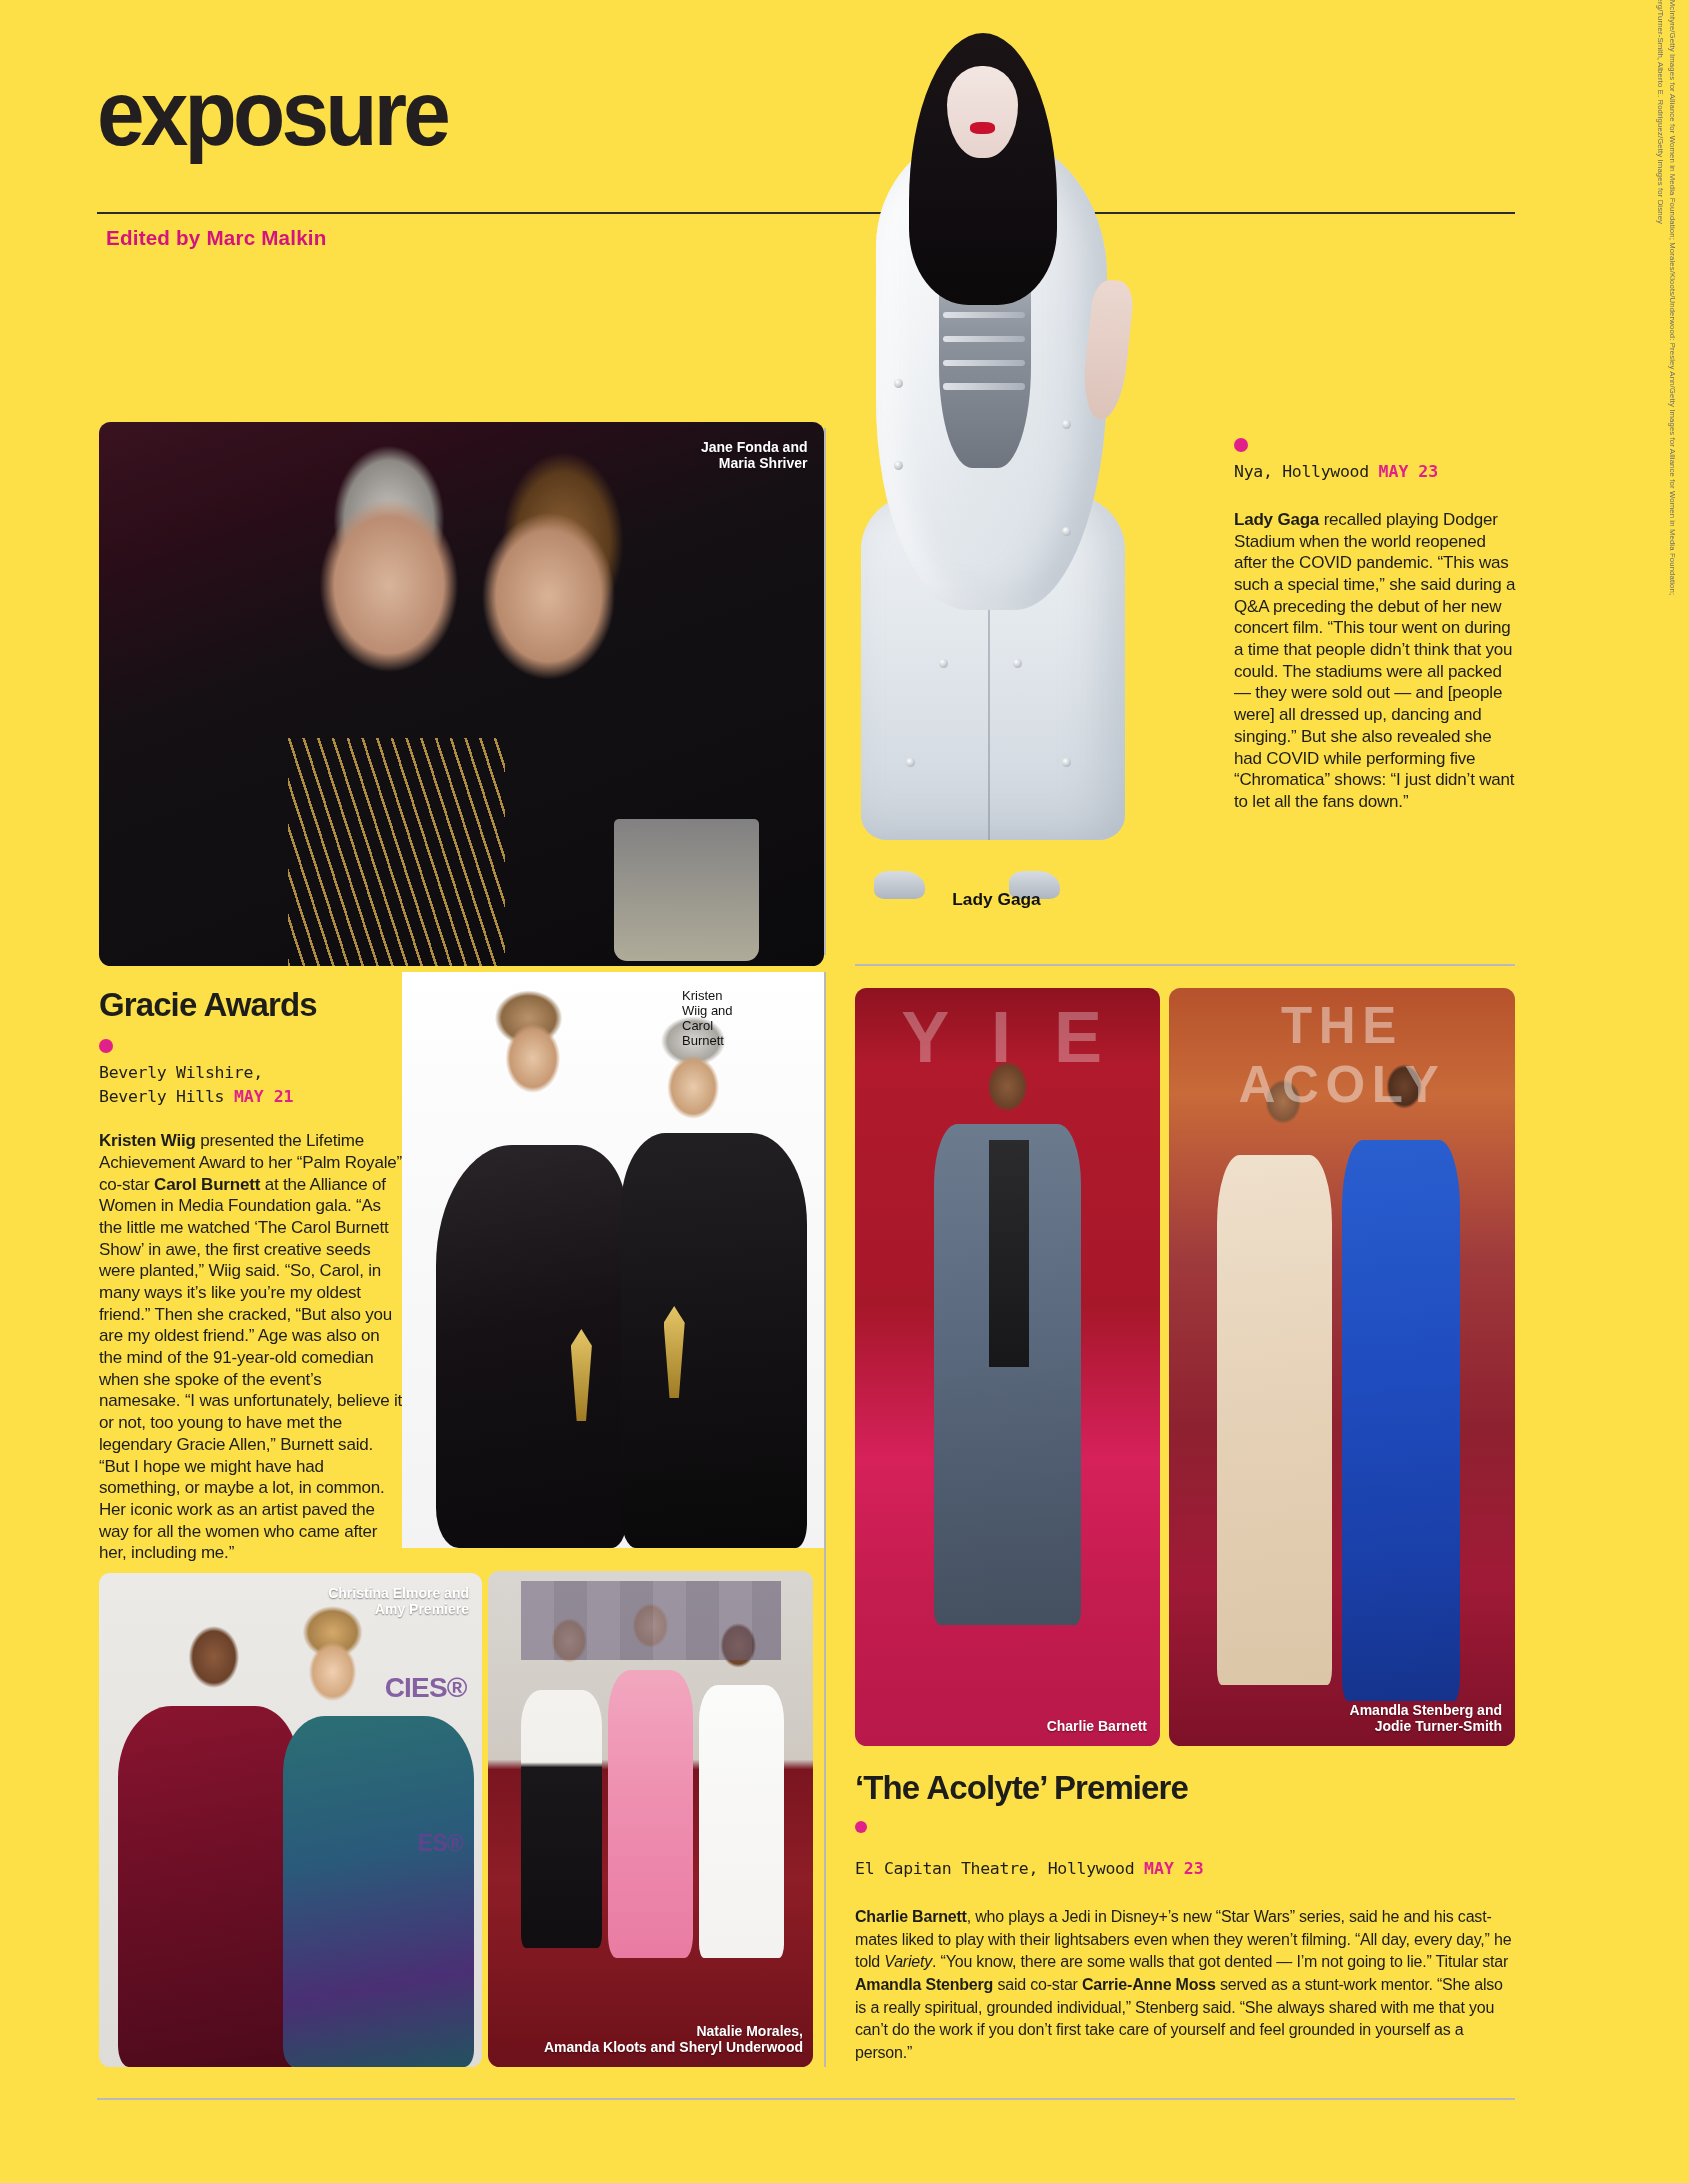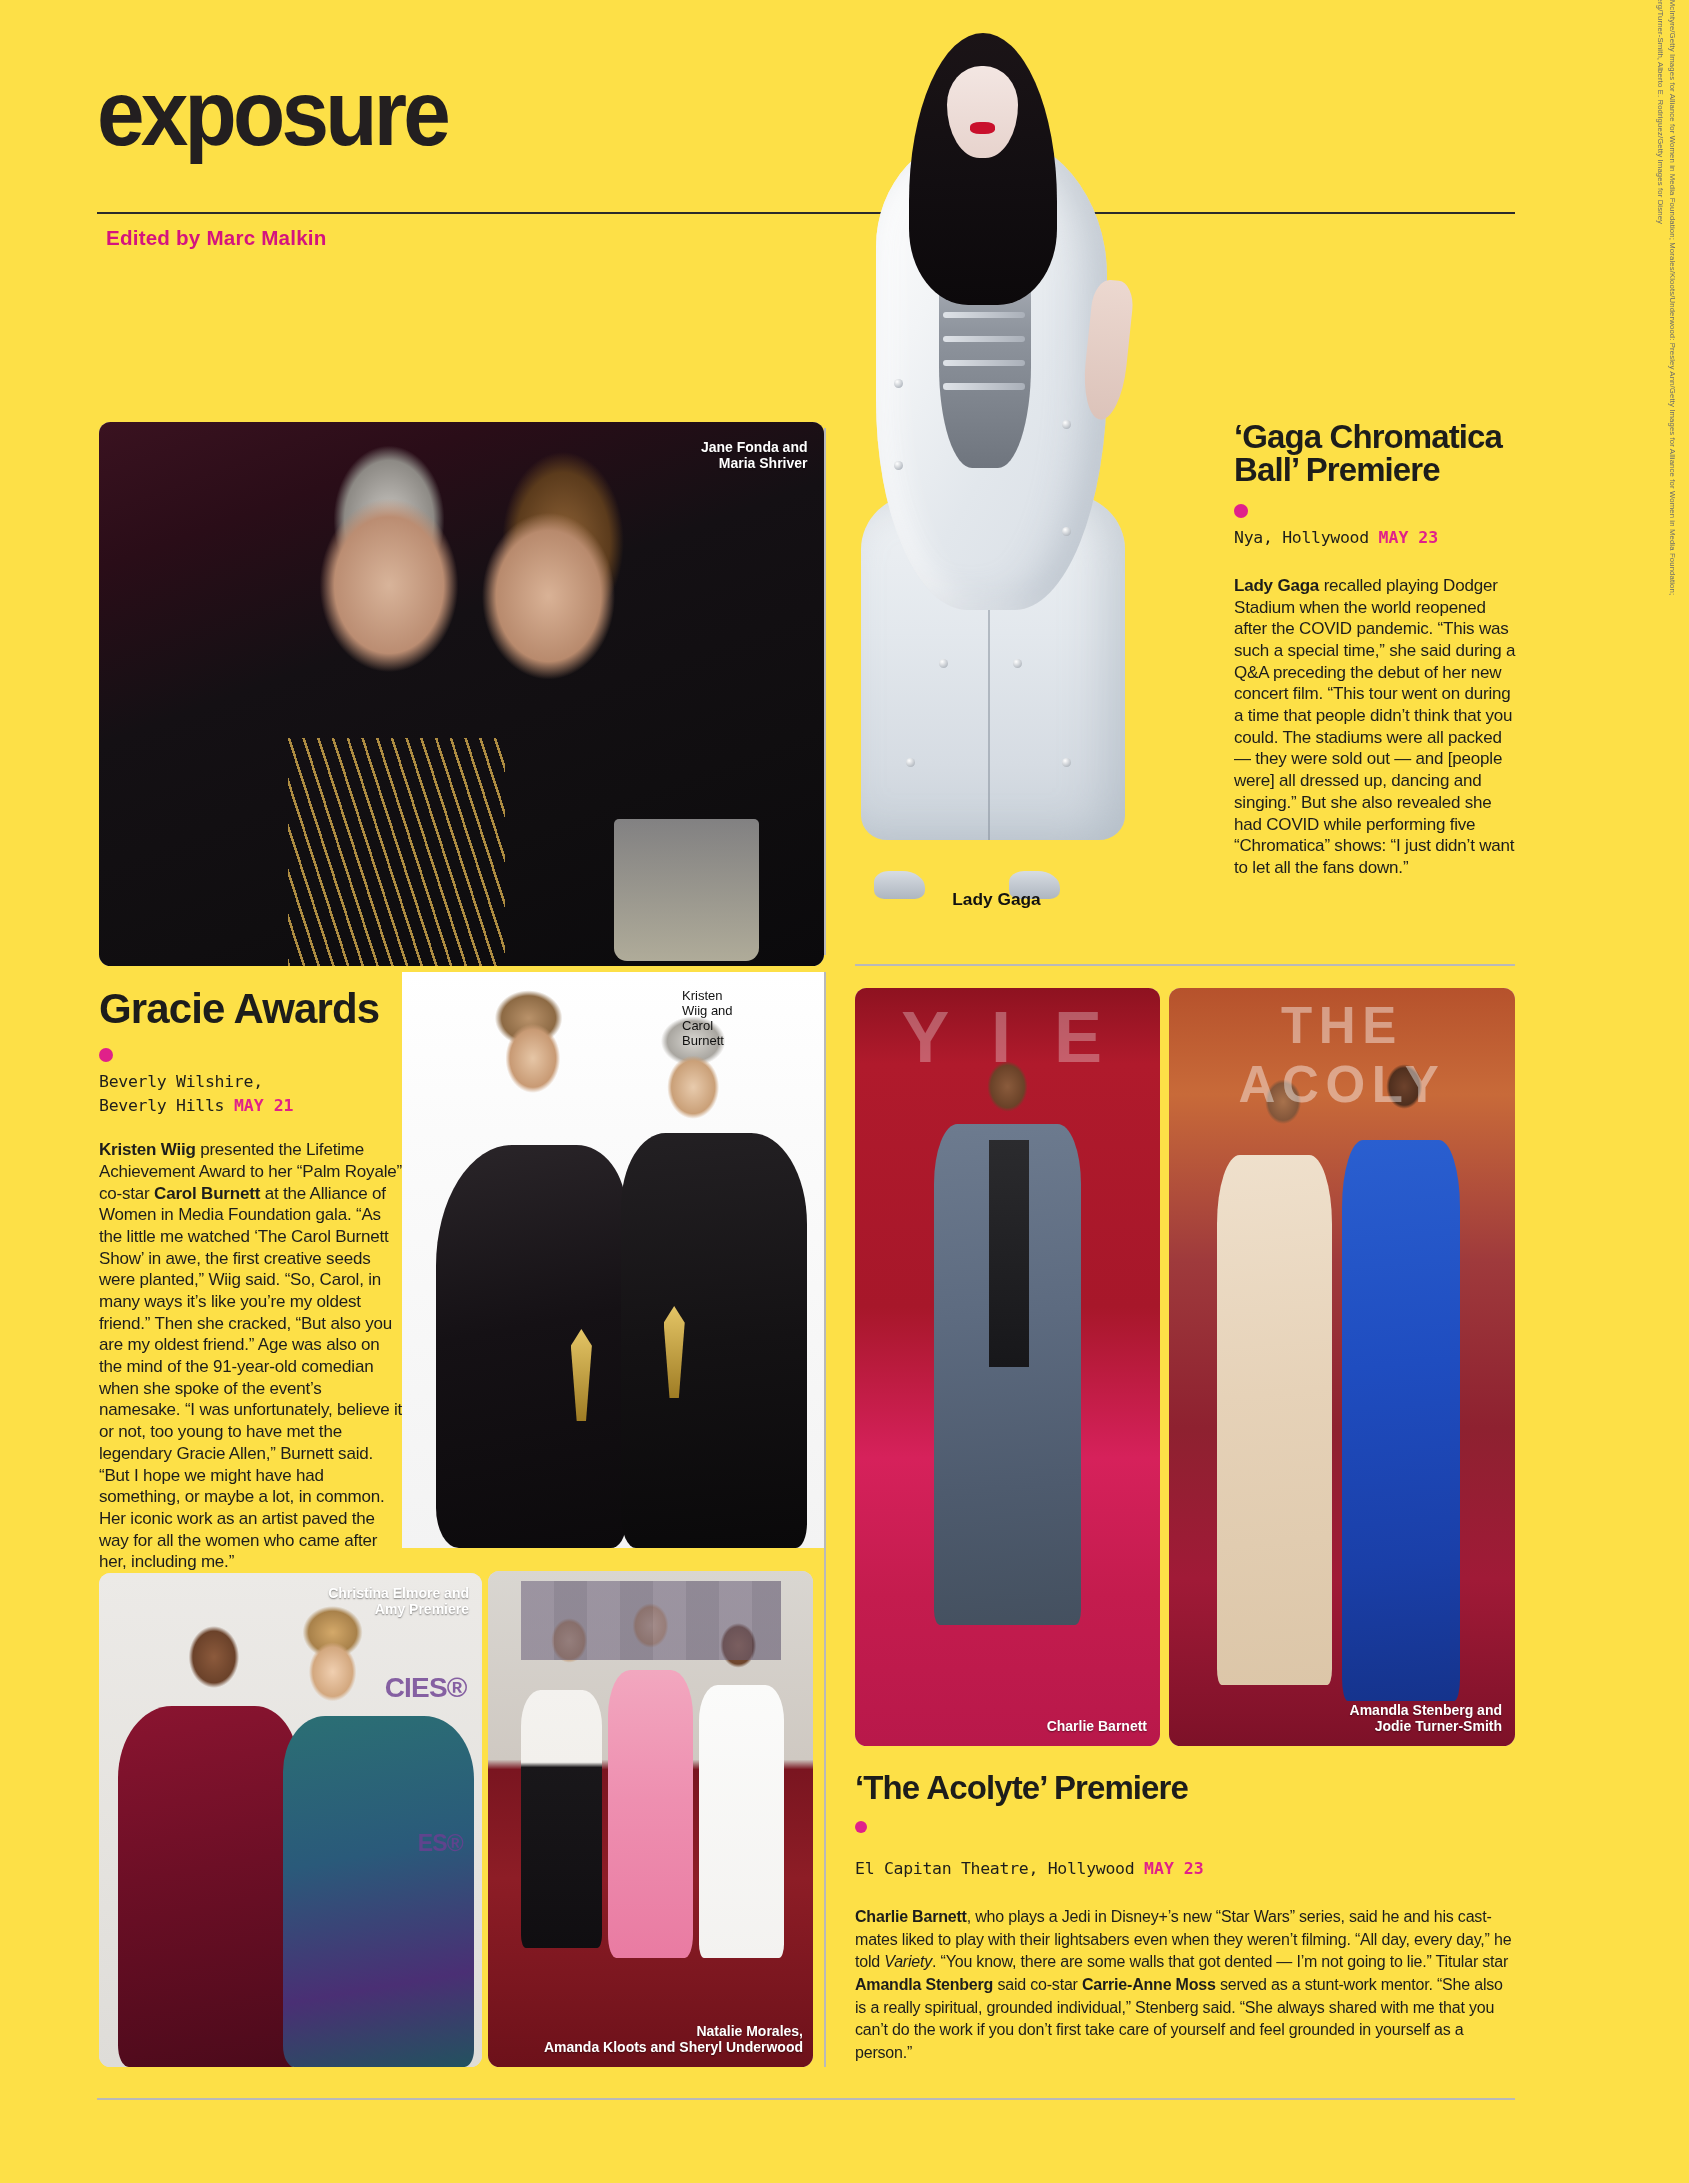--- a/index.html
+++ b/index.html
@@ -329,36 +329,32 @@
       <div class="rivet" style="left:247px;top:494px;"></div>
       <div class="rivet" style="left:124px;top:626px;"></div>
       <div class="rivet" style="left:198px;top:626px;"></div>
       <div class="rivet" style="left:91px;top:725px;"></div>
       <div class="rivet" style="left:247px;top:725px;"></div>
     </div>
   </div>
   <div class="cap-below" style="left:906px;top:889px;width:181px;">Lady Gaga</div>
 
   <div style="position:absolute;left:1234px;top:420px;width:287px;">
-    <div class="headline" style="font-size:33px;">
-      <div>‘Gaga Chromatica</div>
-      <div>Ball’ Premiere</div>
-    </div>
     <div class="dot" style="margin-top:18px;"></div>
     <div class="venue" style="margin-top:8.2px;">
       <span>Nya, Hollywood</span>
       <span class="date">MAY 23</span>
     </div>
     <div class="body-copy" style="margin-top:25px;">
       <b>Lady Gaga</b><span> recalled playing Dodger Stadium when the world reopened after the COVID pandemic. “This was such a special time,” she said during a Q&amp;A preceding the debut of her new concert film. “This tour went on during a time that people didn’t think that you could. The stadiums were all packed — they were sold out — and [people were] all dressed up, dancing and singing.” But she also revealed she had COVID while performing five “Chromatica” shows: “I just didn’t want to let all the fans down.”</span>
     </div>
   </div>
 
   <div style="position:absolute;left:99px;top:988px;width:305px;">
-    <div class="headline" style="font-size:42px;">Gracie Awards</div>
+    <div class="headline" style="font-size:33px;">Gracie Awards</div>
     <div class="dot" style="margin-top:18px;"></div>
     <div class="venue" style="margin-top:8.2px;">
       <div>Beverly Wilshire,</div>
       <div><span>Beverly Hills</span> <span class="date">MAY 21</span></div>
     </div>
     <div class="body-copy" style="margin-top:21.4px;">
       <b>Kristen Wiig</b><span> presented the Lifetime Achievement Award to her “Palm Royale” co-star </span><b>Carol Burnett</b><span> at the Alliance of Women in Media Foundation gala. “As the little me watched ‘The Carol Burnett Show’ in awe, the first creative seeds were planted,” Wiig said. “So, Carol, in many ways it’s like you’re my oldest friend.” Then she cracked, “But also you are my oldest friend.” Age was also on the mind of the 91-year-old comedian when she spoke of the event’s namesake. “I was unfortunately, believe it or not, too young to have met the legendary Gracie Allen,” Burnett said. “But I hope we might have had something, or maybe a lot, in common. Her iconic work as an artist paved the way for all the women who came after her, including me.”</span>
     </div>
   </div>
 

